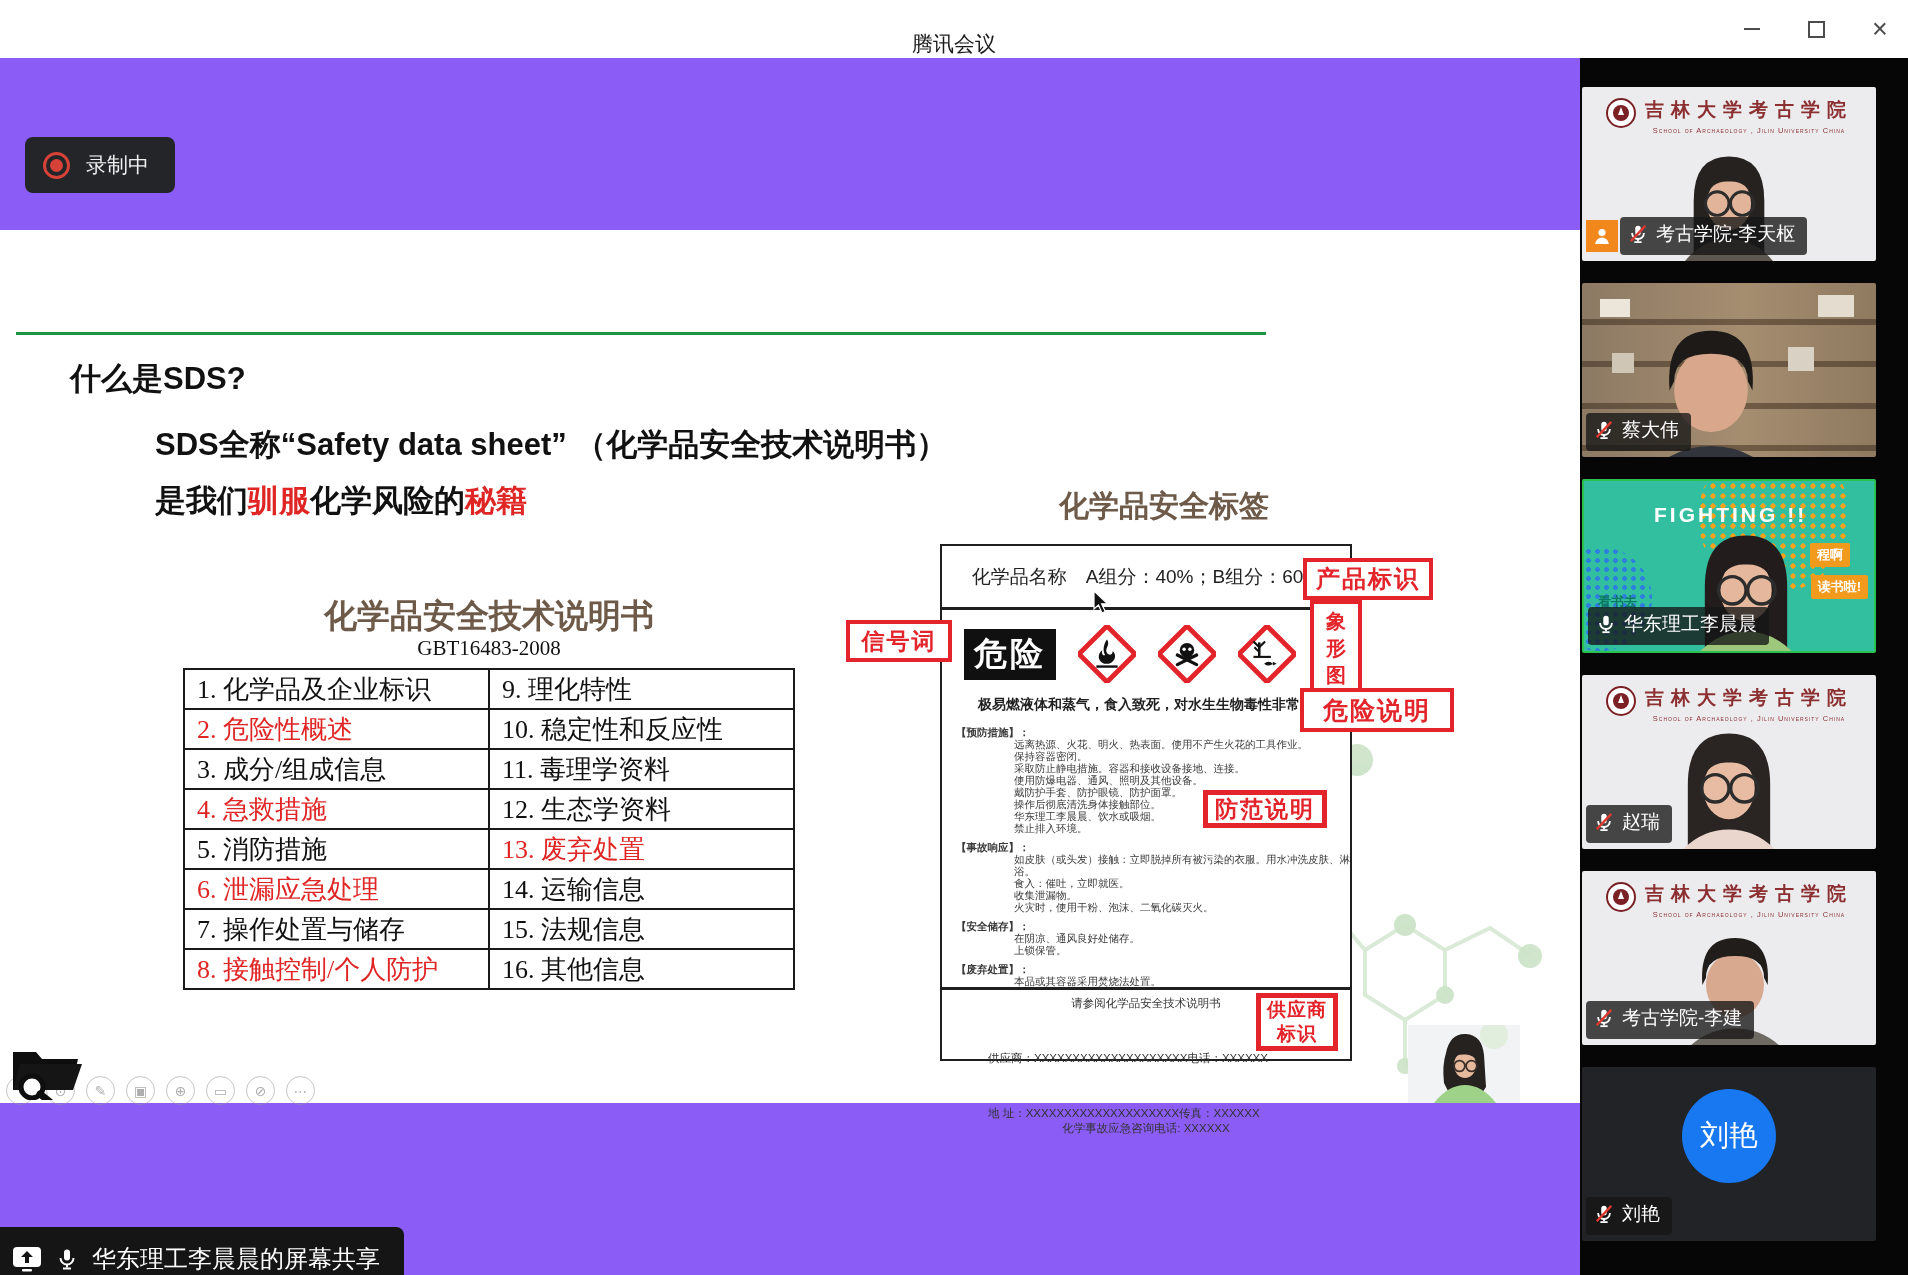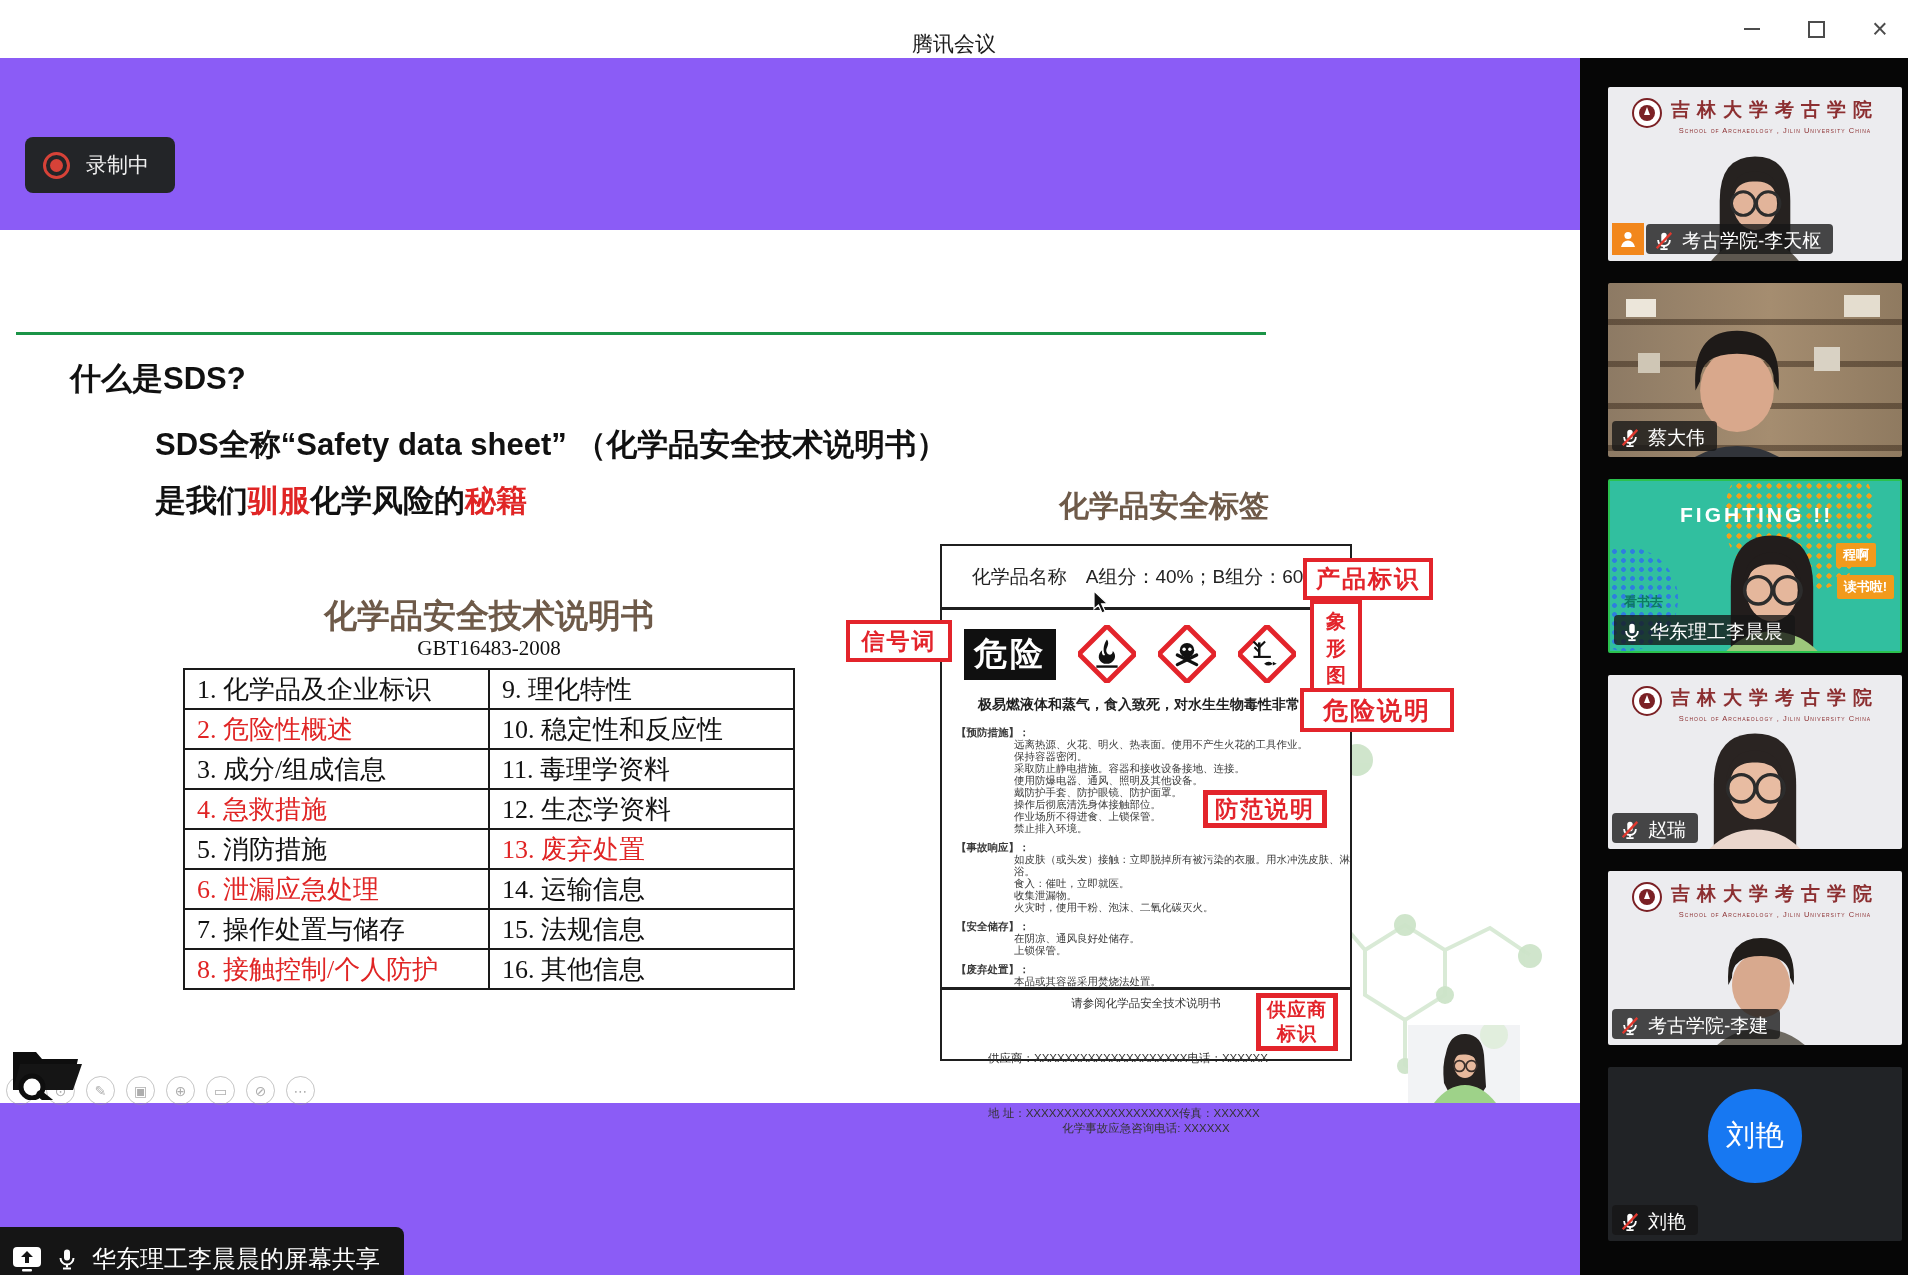--- a/index.html
+++ b/index.html
@@ -72,42 +72,42 @@
   .molecule{position:absolute;left:1295px;top:470px;z-index:1;}
   .cursor{position:absolute;left:1092px;top:360px;z-index:6;}
   .folder-ic{position:absolute;left:8px;top:808px;z-index:5;}
   .mini-toolbar{position:absolute;left:6px;top:846px;display:flex;gap:11px;z-index:4;}
   .mini-toolbar .circ{width:27px;height:27px;border:1.5px solid rgba(150,150,150,.55);border-radius:50%;
         color:rgba(140,140,140,.7);font-size:14px;display:flex;align-items:center;justify-content:center;}
   .presenter{position:absolute;left:1408px;top:795px;width:112px;height:78px;background:#f2f3f5;
              overflow:hidden;z-index:3;}
   
   .sidebar{position:absolute;top:58px;left:1580px;width:328px;height:1217px;background:#060606;}
-  .tile{position:absolute;left:28px;width:294px;height:174px;background:#111;overflow:hidden;
+  .tile{position:absolute;left:2px;width:294px;height:174px;background:#111;overflow:hidden;
         box-sizing:border-box;border-radius:2px;}
   .tile.active{border:2px solid #2AC14E;}
   .jlu-bg{background:#ECECEF;}
   .avatar-bg{background:#212326;}
   .fight-bg{background:#31BF9F;}
   .shelf-bg{position:absolute;inset:0;background:
       linear-gradient(#ece6da,#ece6da) 18px 16px/30px 18px no-repeat,
       linear-gradient(#e4ddcf,#e4ddcf) 236px 12px/36px 22px no-repeat,
       linear-gradient(#d9d2c4,#d9d2c4) 206px 64px/26px 24px no-repeat,
       linear-gradient(#cfc6b5,#cfc6b5) 30px 70px/22px 20px no-repeat,
       repeating-linear-gradient(180deg,rgba(0,0,0,0) 0 36px,rgba(56,40,26,.5) 36px 42px),
       linear-gradient(90deg,#8d7a64,#a58d70 55%,#8f7a60);}
   .jlu-head{position:absolute;top:10px;left:0;right:0;display:flex;justify-content:center;gap:8px;align-items:flex-start;}
   .jlu-txt{display:flex;flex-direction:column;align-items:center;}
   .jlu-cn{font-size:19px;font-weight:bold;color:#8C2F31;letter-spacing:7px;white-space:nowrap;}
   .jlu-en{font-size:7.5px;color:#8C2F31;letter-spacing:1px;margin-top:3px;font-variant:small-caps;white-space:nowrap;}
   .person{position:absolute;}
   .name-row{position:absolute;left:4px;bottom:6px;display:flex;align-items:center;z-index:5;}
   .pin-badge{width:32px;height:32px;background:var(--orange);display:flex;align-items:center;
              justify-content:center;margin-right:2px;flex:none;}
-  .name-tag{background:rgba(22,22,22,.78);border-radius:4px;padding:4px 12px 0 8px;display:flex;
+  .name-tag{background:rgba(22,22,22,.78);border-radius:4px;padding:4px 12px 8px 8px;display:flex;
             align-items:center;gap:8px;color:#fff;font-size:19px;white-space:nowrap;}
   .big-avatar{position:absolute;top:22px;left:50%;transform:translateX(-50%);width:94px;height:94px;
               border-radius:50%;background:var(--blue);color:#fff;display:flex;align-items:center;
               justify-content:center;font-size:29px;}
   .dot-orange{position:absolute;top:-40px;right:24px;width:152px;height:152px;border-radius:50%;
       background:radial-gradient(circle,#F2A21C 2.4px,rgba(0,0,0,0) 2.9px);background-size:10px 10px;}
   .dot-blue{position:absolute;top:66px;left:-36px;width:104px;height:104px;border-radius:50%;
       background:radial-gradient(circle,#2E7EDF 2.1px,rgba(0,0,0,0) 2.6px);background-size:9px 9px;}
   .fight-text{position:absolute;top:22px;left:70px;font-size:21px;font-weight:bold;color:#fff;
               letter-spacing:3px;white-space:nowrap;}
@@ -237,21 +237,21 @@
         </div>
         <div class="hazard">极易燃液体和蒸气，食入致死，对水生生物毒性非常大</div>
         <div class="sections">
             <div class="sec-h">【预防措施】：</div>
             <div class="sec-l">远离热源、火花、明火、热表面。使用不产生火花的工具作业。</div>
             <div class="sec-l">保持容器密闭。</div>
             <div class="sec-l">采取防止静电措施。容器和接收设备接地、连接。</div>
             <div class="sec-l">使用防爆电器、通风、照明及其他设备。</div>
             <div class="sec-l">戴防护手套、防护眼镜、防护面罩。</div>
             <div class="sec-l">操作后彻底清洗身体接触部位。</div>
-            <div class="sec-l">作业场所不得进食、上锁保管。</div>
+            <div class="sec-l">华东理工李晨晨、饮水或吸烟。</div>
             <div class="sec-l">禁止排入环境。</div>
             <div class="sec-h">【事故响应】：</div>
             <div class="sec-l">如皮肤（或头发）接触：立即脱掉所有被污染的衣服。用水冲洗皮肤、淋浴。</div>
             <div class="sec-l">食入：催吐，立即就医。</div>
             <div class="sec-l">收集泄漏物。</div>
             <div class="sec-l">火灾时，使用干粉、泡沫、二氧化碳灭火。</div>
             <div class="sec-h">【安全储存】：</div>
             <div class="sec-l">在阴凉、通风良好处储存。</div>
             <div class="sec-l">上锁保管。</div>
             <div class="sec-h">【废弃处置】：</div>

